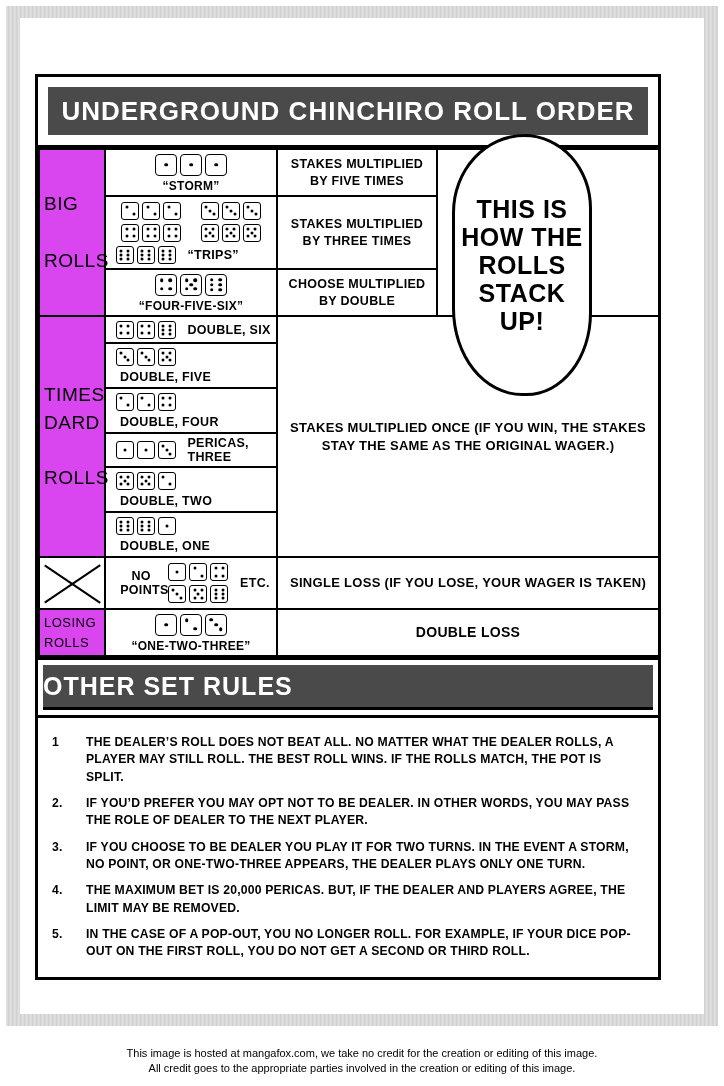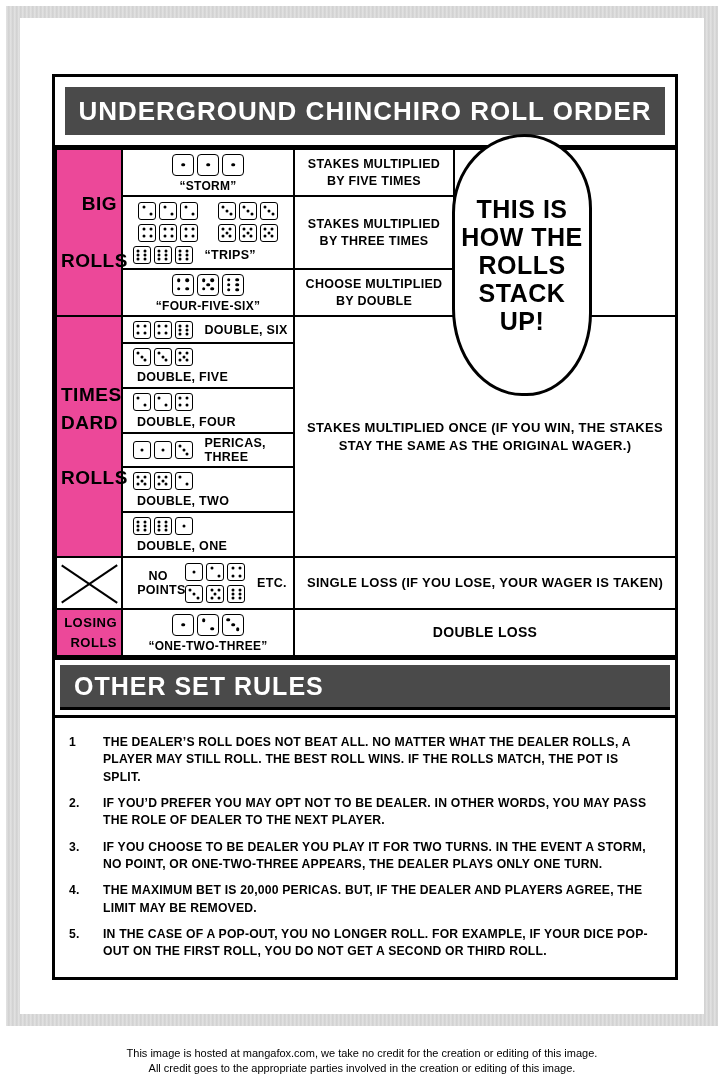--- a/index.html
+++ b/index.html
@@ -38,21 +38,21 @@
     left: 20px; top: 18px;
     width: 684px;
     height: 996px;
     background: #ffffff;
     box-sizing: border-box;
   }
 
   
   #chart {
     position: absolute;
-    left: 52px;
+    left: 35px;
     top: 74px;
     width: 626px;
     height: 906px;
     border: 3px solid #000;
     background: #fff;
     box-sizing: border-box;
   }
 
   .banner {
     background: #4a4a4a;
@@ -82,27 +82,27 @@
     table-layout: fixed;
   }
   table.grid td {
     border: 2px solid #000;
     vertical-align: middle;
     padding: 2px 4px;
     box-sizing: border-box;
   }
 
   .rowlabel {
-    text-align: right;
-    font-weight: bold;
+    text-align: left;
+    font-weight: normal;
     font-size: 19px;
     line-height: 1.5;
     letter-spacing: 0.5px;
     width: 66px;
-    background: #ec4899;
+    background: #d946ef;
   }
   .desc {
     text-align: center;
     font-weight: bold;
     font-size: 12.5px;
     line-height: 1.35;
     letter-spacing: 0.3px;
   }
   .combo {
     text-align: center;
@@ -188,21 +188,20 @@
   }
   .xbox:before { transform: rotate(34deg); }
   .xbox:after  { transform: rotate(-34deg); }
 
   
   .banner-sub {
     height: 42px;
     line-height: 42px;
     font-size: 25px;
     text-align: left;
-    padding-left: 14px;
     background: #4a4a4a;
     color: #fff;
     font-weight: bold;
     letter-spacing: 1px;
   }
   #rules {
     padding: 16px 18px 8px 14px;
     font-size: 12.2px;
     line-height: 1.42;
     font-weight: bold;

